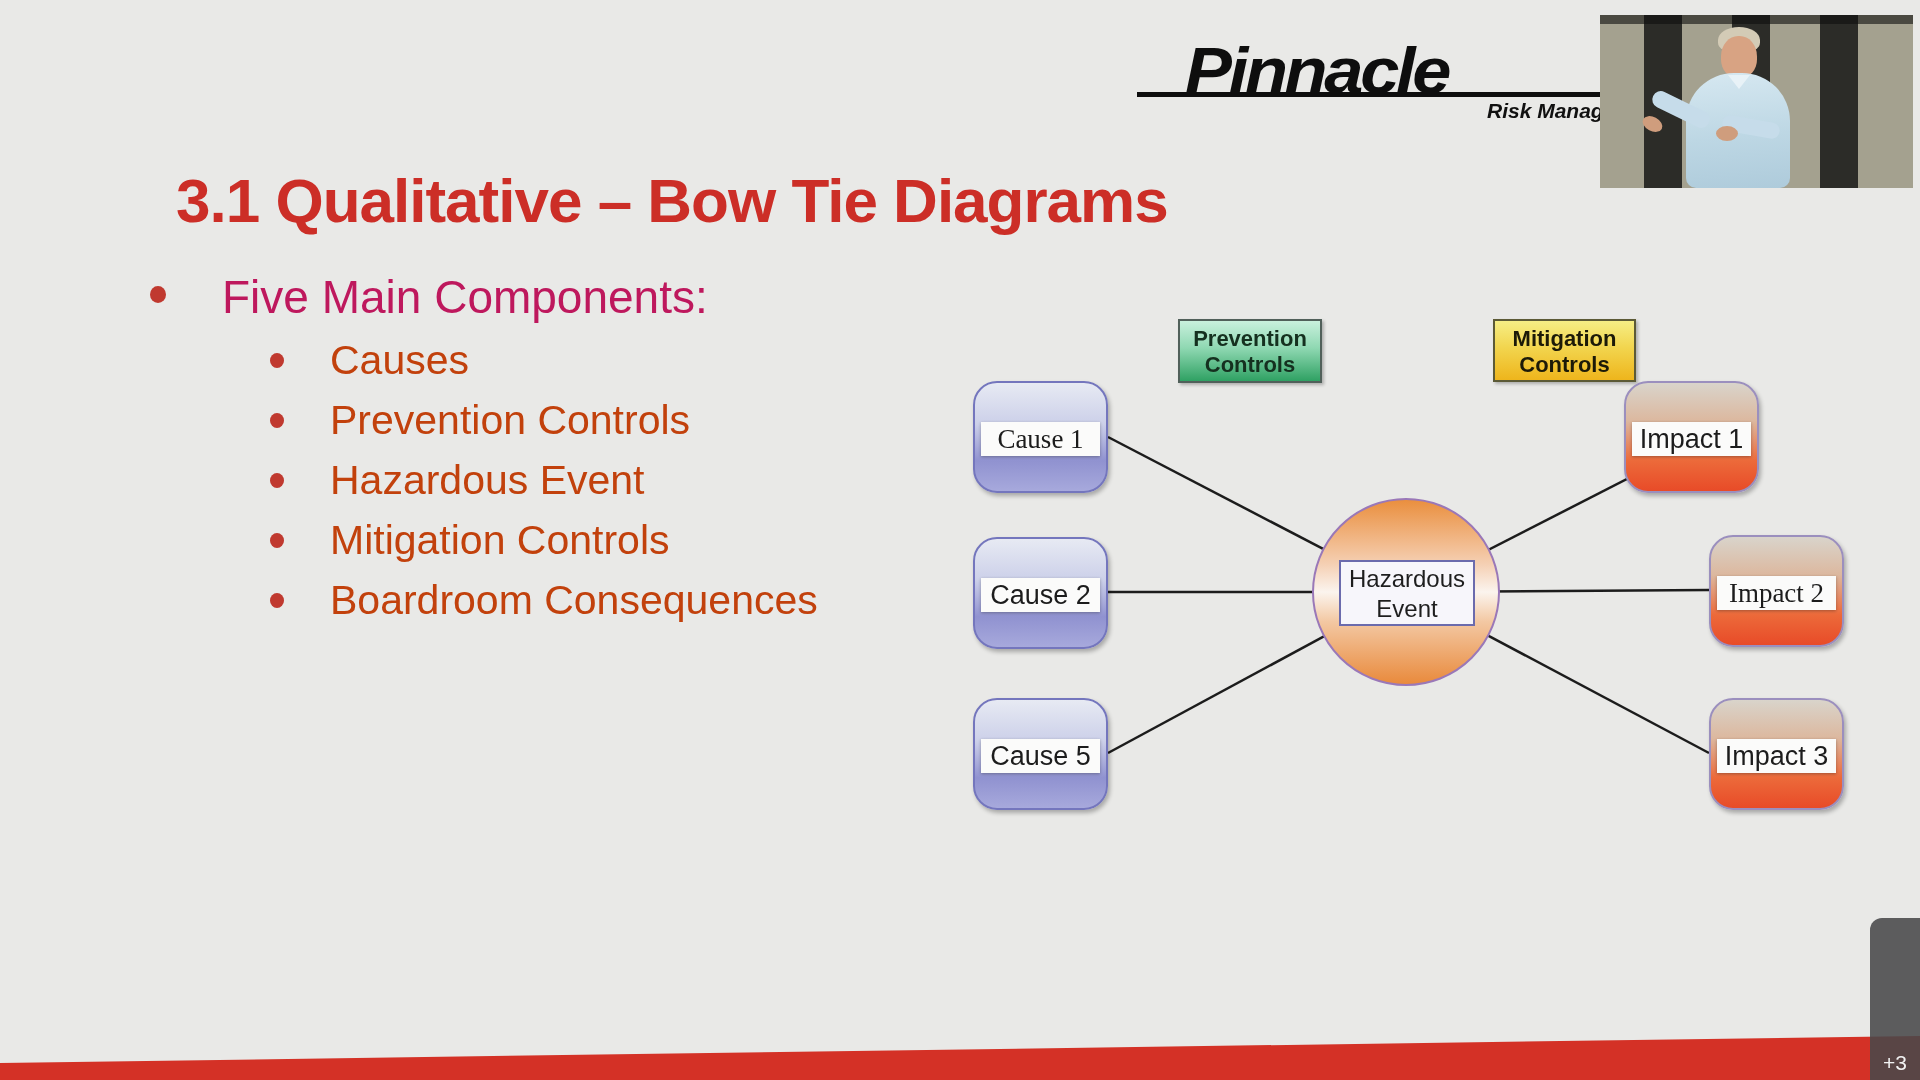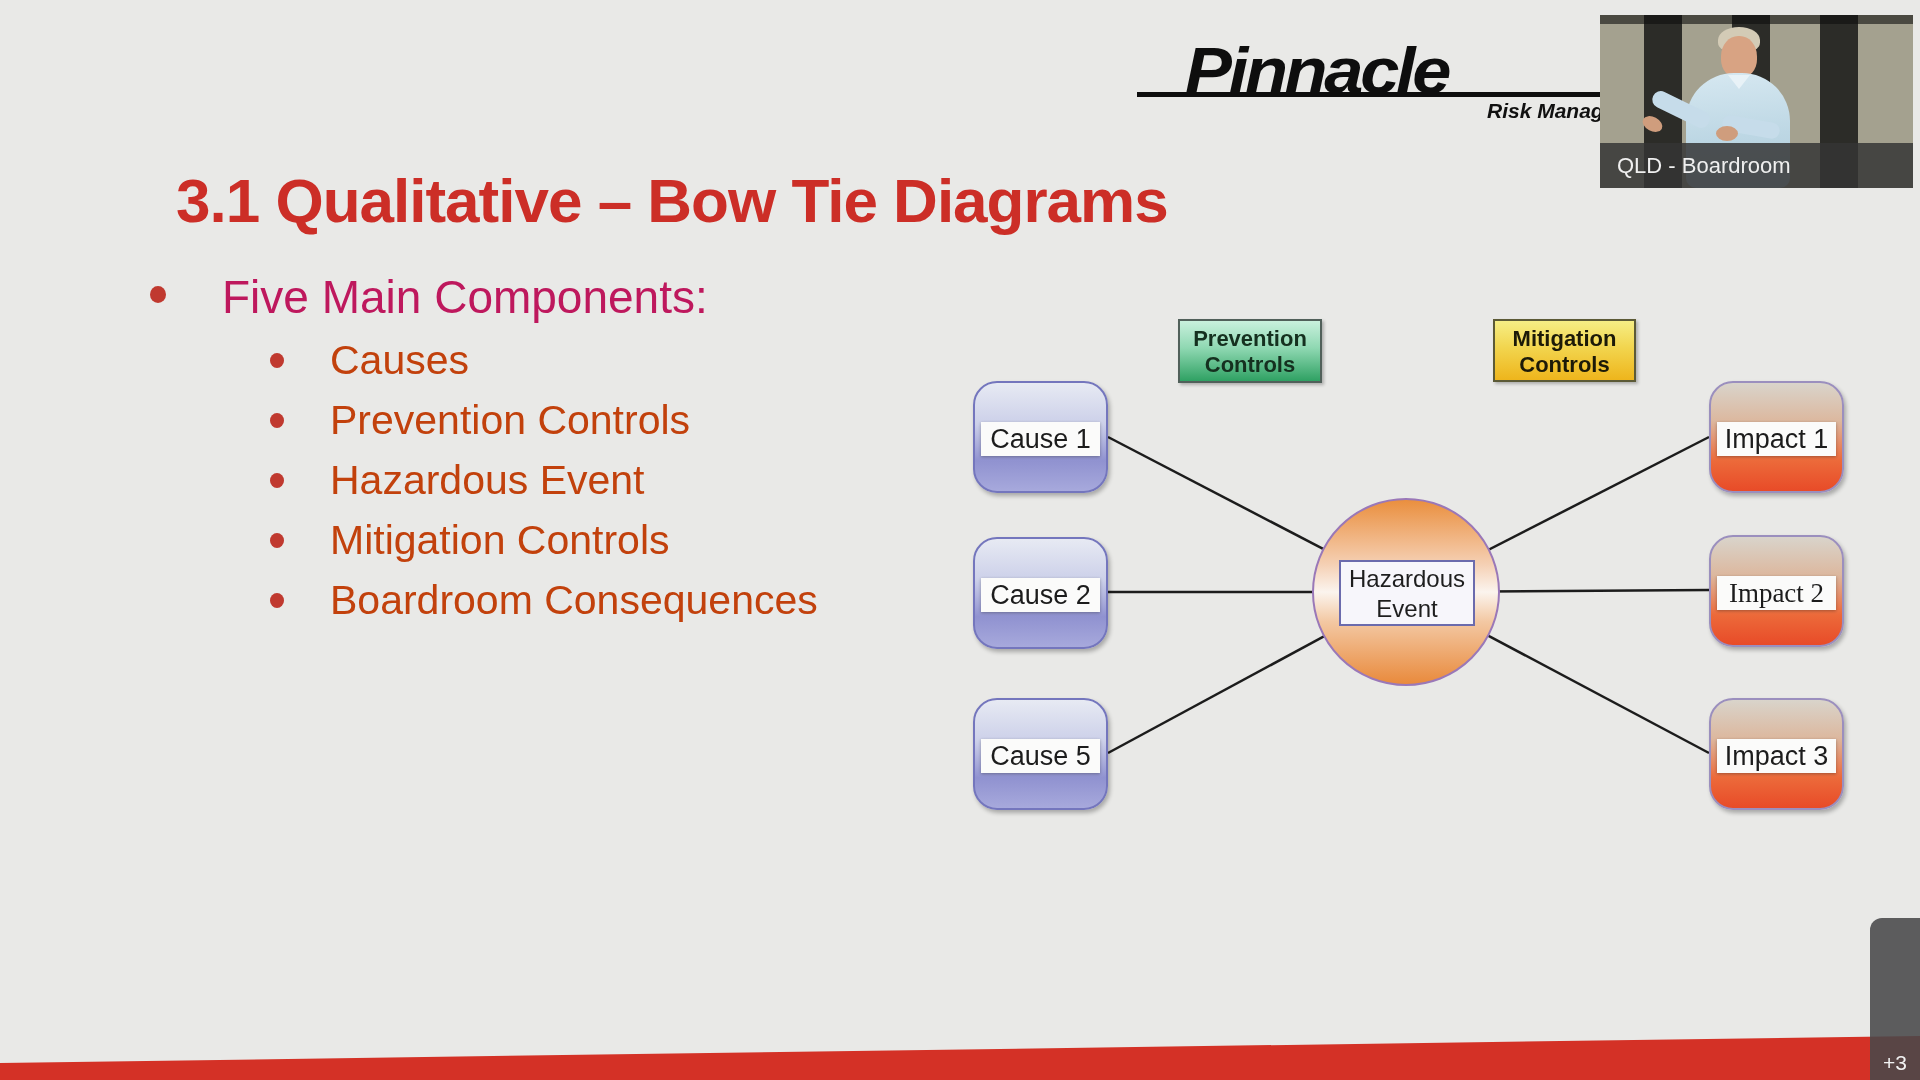--- a/index.html
+++ b/index.html
@@ -74,24 +74,24 @@
   }
   .impact-box{
     background:linear-gradient(180deg,#d9d4cb 0%,#dcb89f 35%,#ec6a3a 72%,#e84b28 100%);
     border:2px solid #9b8fbe;
   }
   .node-band{
     position:absolute; left:6px; right:6px; top:39px; height:34px;
     background:#fbfbfa; box-shadow:0 1px 3px rgba(0,0,0,0.3);
     text-align:center; font-size:27px; line-height:34px; color:#1c1c1c;
   }
-  .cause-1{ left:973px; top:381px; }
+  .cause-1{ left:973px; top:381px;font-family:Liberation Serif, serif; }
   .cause-2{ left:973px; top:537px;text-decoration:underline; }
   .cause-3{ left:973px; top:698px; }
-  .impact-1{ left:1709px; top:381px; }
+  .impact-1{ left:1624px; top:381px; }
   .impact-2{ left:1709px; top:535px;font-family:Liberation Serif, serif; }
   .impact-3{ left:1709px; top:698px; }
 
   .hazard-circle{
     position:absolute; z-index:2; left:1312px; top:498px; width:188px; height:188px;
     border-radius:50%; border:2px solid #9a78b8;
     background:linear-gradient(180deg,#ea8f3e 0%,#f5d0b4 35%,#fbf4ee 50%,#f3c8a3 66%,#e98a3c 100%);
   }
   .hazard-rect{
     position:absolute; left:25px; top:60px; width:136px; height:66px;
@@ -219,20 +219,19 @@
   <div class="person">
     <div class="person-hair"></div>
     <div class="person-face"></div>
     <div class="person-torso"></div>
     <div class="person-collar"></div>
     <div class="person-arm-left"></div>
     <div class="person-hand-left"></div>
     <div class="person-arm-right"></div>
     <div class="person-hand-right"></div>
   </div>
-  <div class="webcam-caption">QLD - Boardroom</div>
 </div>
 
 <div class="bottom-bar"></div>
 
 <div class="side-panel">
   <div class="side-panel-badge">+3</div>
 </div>
 
 </body></html>

